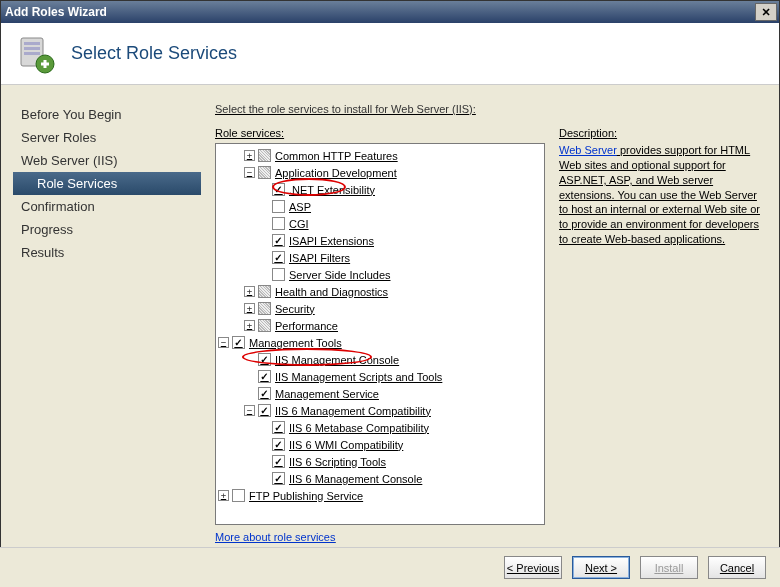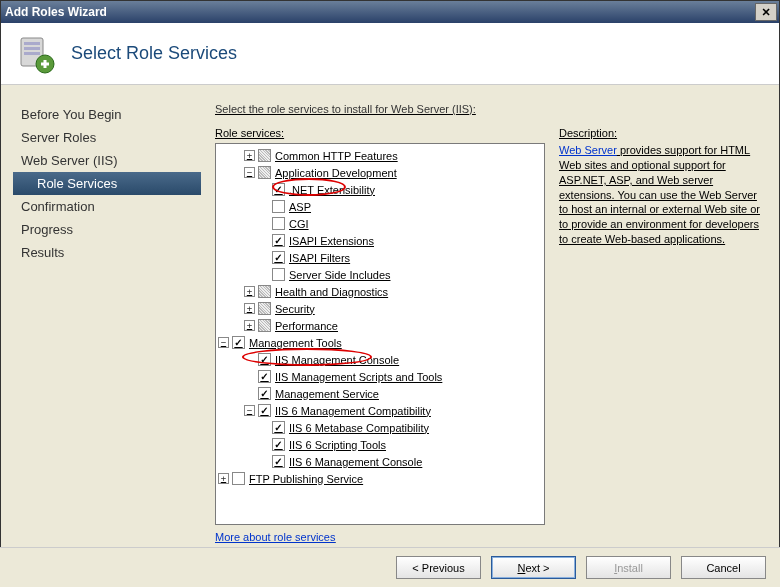--- a/index.html
+++ b/index.html
@@ -40,21 +40,21 @@
 .circle { position: absolute; border: 2px solid #d00; border-radius: 50%; pointer-events: none; }
 
 .desc-col { flex: 1; }
 .desc-title { margin-bottom: 4px; }
 .desc-text { line-height: 1.35; }
 .link { color: #0033cc; text-decoration: underline; cursor: pointer; }
 
 .more-link { color: #0033cc; text-decoration: underline; cursor: pointer; margin-top: 6px; display: inline-block; }
 
 .footer { height: 40px; display: flex; align-items: center; justify-content: flex-end; padding-right: 14px; gap: 10px; border-top: 1px solid #ccc; background: #ece9d8; position: absolute; bottom: 0; left: 0; right: 0; }
-.btn { width: 85px; height: 23px; border: 1px solid #888; background: linear-gradient(to bottom, #fff, #e4e4e4); cursor: pointer; font-size: 11px; }
+.btn { width: 58px; height: 23px; border: 1px solid #888; background: linear-gradient(to bottom, #fff, #e4e4e4); cursor: pointer; font-size: 11px; text-decoration: underline; }
 .btn.default { border: 1px solid #2a5a9a; box-shadow: 0 0 0 1px #89b0de inset; }
 .btn:disabled { color: #999; cursor: default; }
 .btn .u { text-decoration: underline; }
 </style>
 </head>
 <body>
 
 <div class="titlebar">
   <span class="titlebar-text">Add Roles Wizard</span>
   <div class="close-btn">✕</div>
@@ -169,20 +169,25 @@
               </div>
               <div class="node indent1">
                 <div class="expander">−</div>
                 <div class="cb checked"></div>
                 <span class="node-label">IIS 6 Management Compatibility</span>
               </div>
               <div class="node indent2">
                 <div class="expander empty"></div>
                 <div class="cb checked"></div>
                 <span class="node-label">IIS 6 Metabase Compatibility</span>
+              </div>
+              <div class="node indent2">
+                <div class="expander empty"></div>
+                <div class="cb checked"></div>
+                <span class="node-label">IIS 6 WMI Compatibility</span>
               </div>
               <div class="node indent2">
                 <div class="expander empty"></div>
                 <div class="cb checked"></div>
                 <span class="node-label">IIS 6 Scripting Tools</span>
               </div>
               <div class="node indent2">
                 <div class="expander empty"></div>
                 <div class="cb checked"></div>
                 <span class="node-label">IIS 6 Management Console</span>

